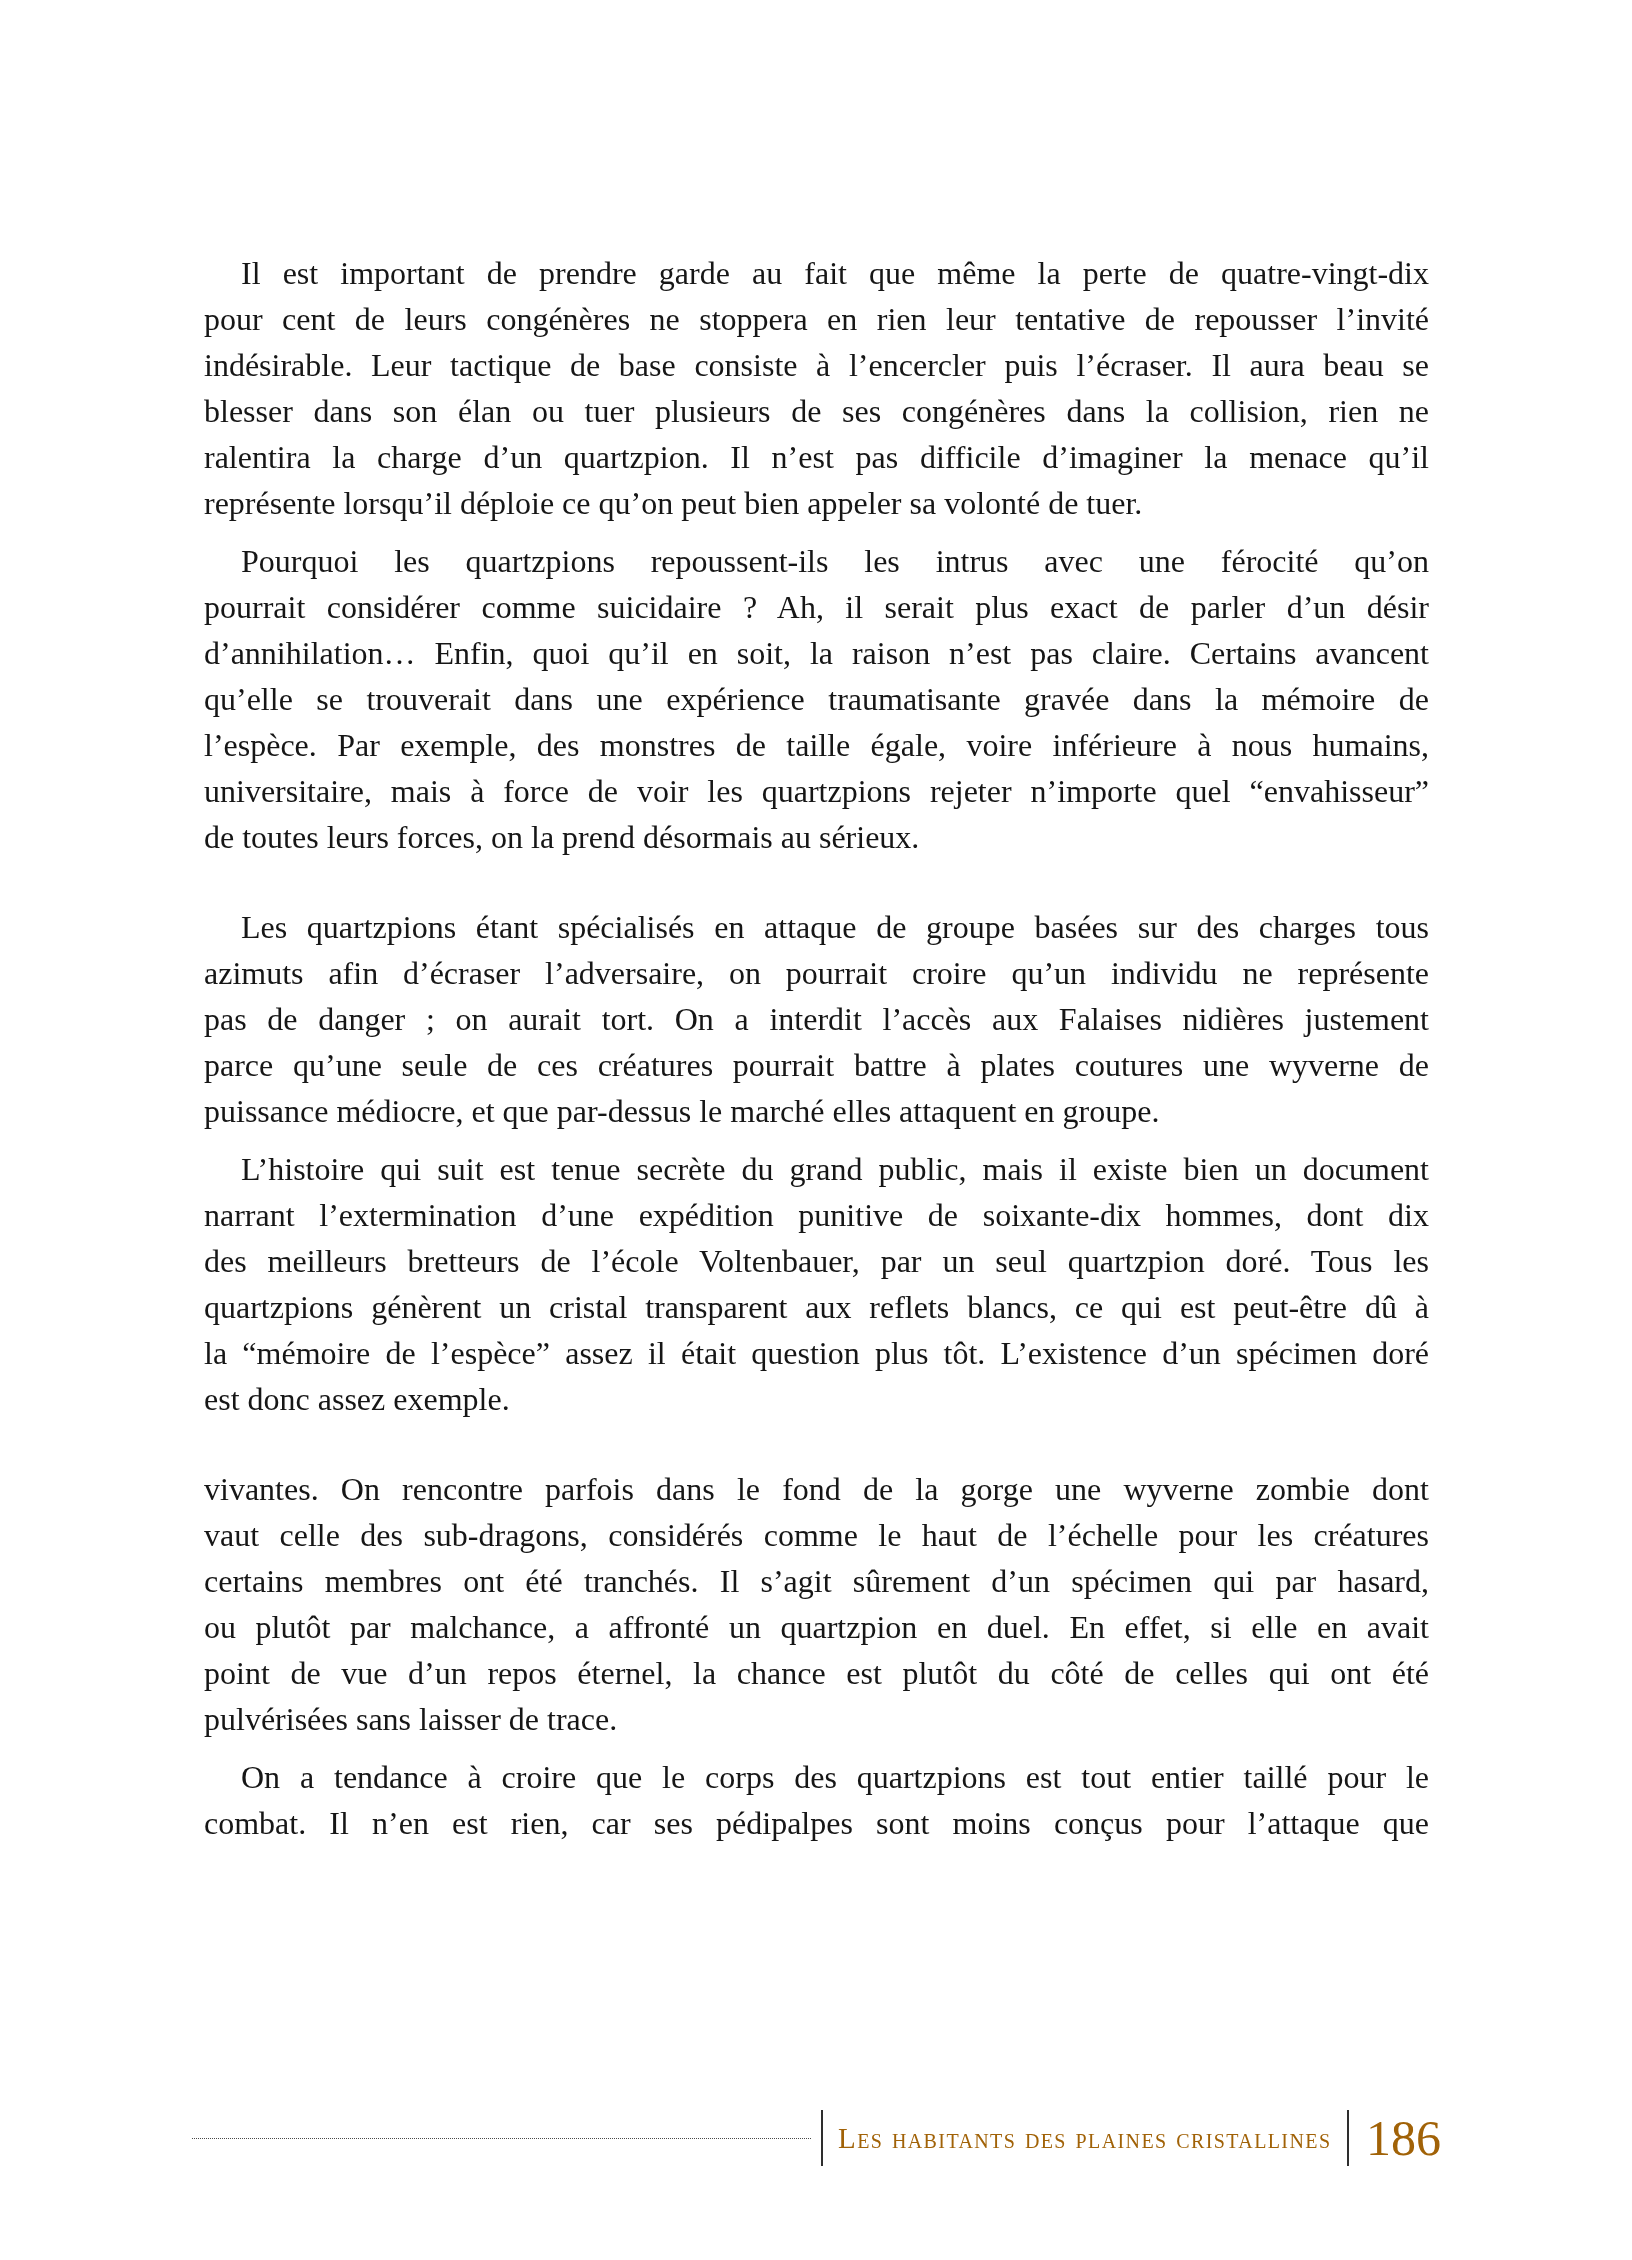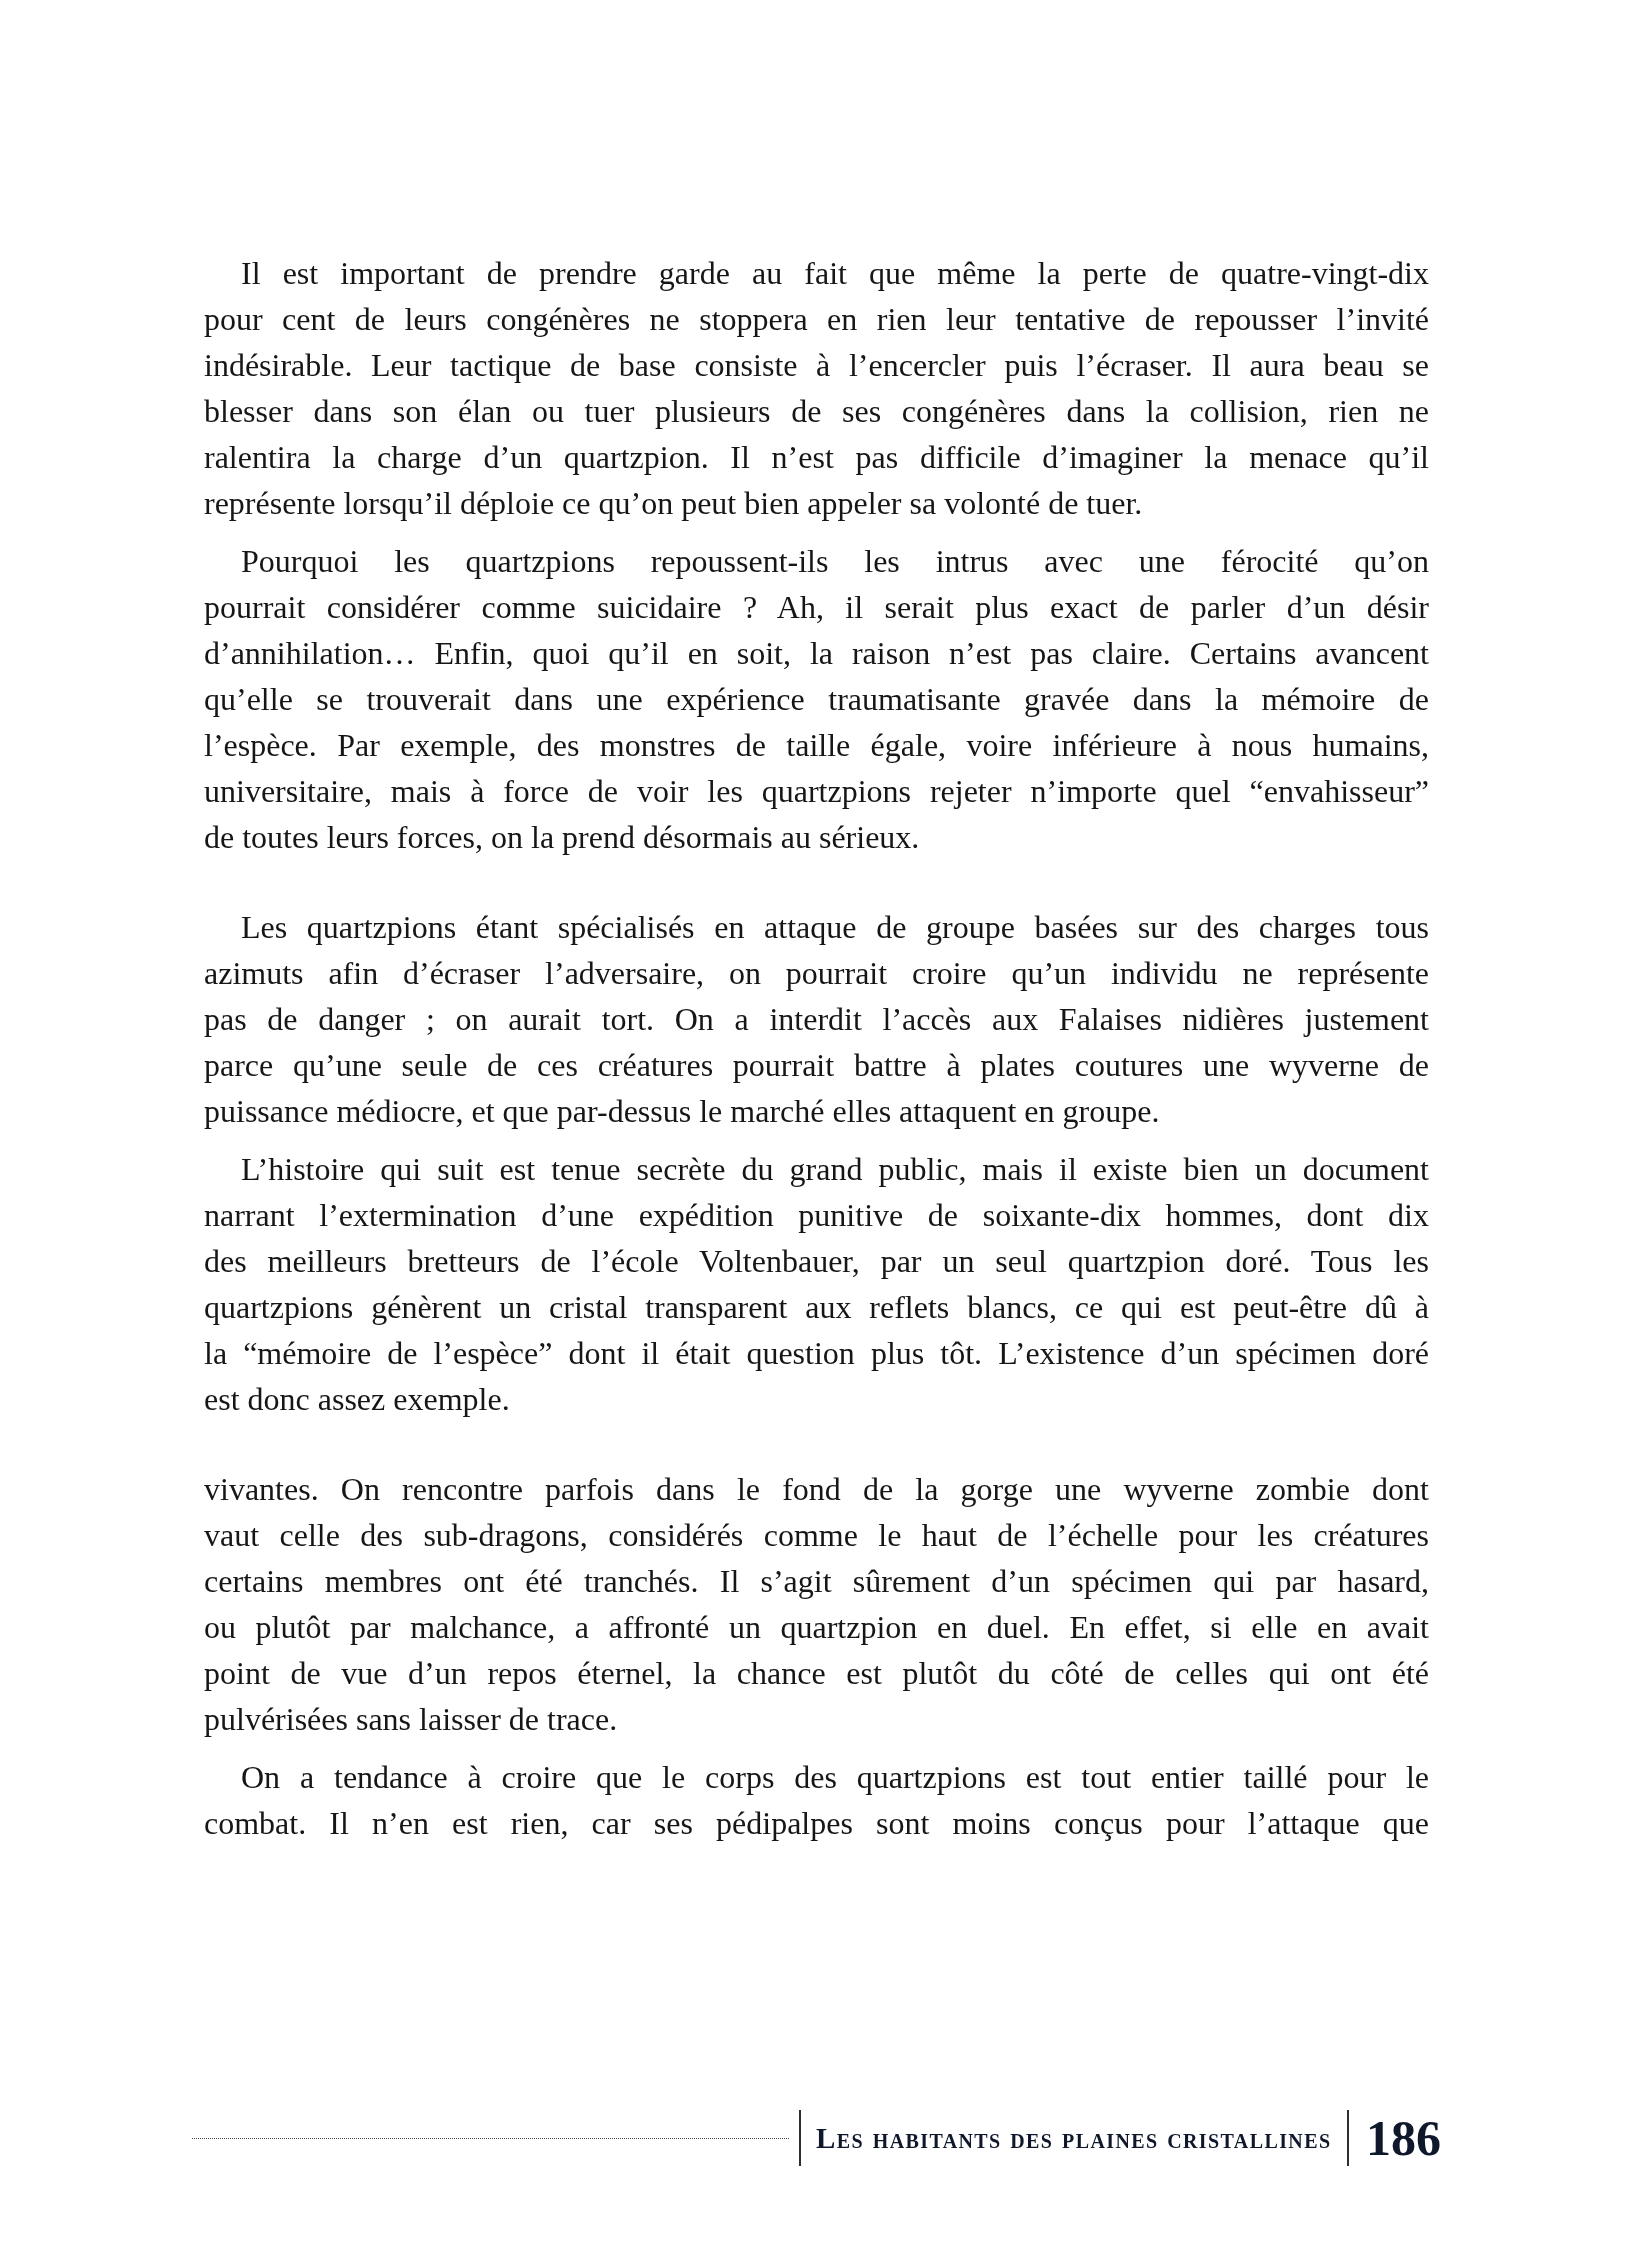--- a/index.html
+++ b/index.html
@@ -40,22 +40,21 @@
     text-indent: 37px;
   }
   .footer {
     position: absolute;
     left: 192px;
     top: 2110px;
     width: 1249px;
     height: 56px;
     display: flex;
     align-items: center;
-    color: #0f172a;
-    font-weight: bold;
+    color: #a16207;
   }
   .leader {
     flex: 1 1 auto;
     height: 0;
     border-top: 1.9px dotted #4a4a4a;
     margin-right: 9.6px;
   }
   .fbar {
     width: 1.9px;
     height: 56px;
@@ -112,21 +111,21 @@
       <div class="line">pas de danger ; on aurait tort. On a interdit l’accès aux Falaises nidières justement</div>
       <div class="line">parce qu’une seule de ces créatures pourrait battre à plates coutures une wyverne de</div>
       <div class="line last">puissance médiocre, et que par-dessus le marché elles attaquent en groupe.</div>
     </div>
 
     <div class="para">
       <div class="line ind">L’histoire qui suit est tenue secrète du grand public, mais il existe bien un document</div>
       <div class="line">narrant l’extermination d’une expédition punitive de soixante-dix hommes, dont dix</div>
       <div class="line">des meilleurs bretteurs de l’école Voltenbauer, par un seul quartzpion doré. Tous les</div>
       <div class="line">quartzpions génèrent un cristal transparent aux reflets blancs, ce qui est peut-être dû à</div>
-      <div class="line">la “mémoire de l’espèce” dont il était question plus tôt. L’existence d’un spécimen doré</div>
+      <div class="line">la “mémoire de l’espèce” assez il était question plus tôt. L’existence d’un spécimen doré</div>
       <div class="line last">est donc assez exemple.</div>
     </div>
 
     <div class="para gap">
       <div class="line">vivantes. On rencontre parfois dans le fond de la gorge une wyverne zombie dont</div>
       <div class="line">vaut celle des sub-dragons, considérés comme le haut de l’échelle pour les créatures</div>
       <div class="line">certains membres ont été tranchés. Il s’agit sûrement d’un spécimen qui par hasard,</div>
       <div class="line">ou plutôt par malchance, a affronté un quartzpion en duel. En effet, si elle en avait</div>
       <div class="line">point de vue d’un repos éternel, la chance est plutôt du côté de celles qui ont été</div>
       <div class="line last">pulvérisées sans laisser de trace.</div>

